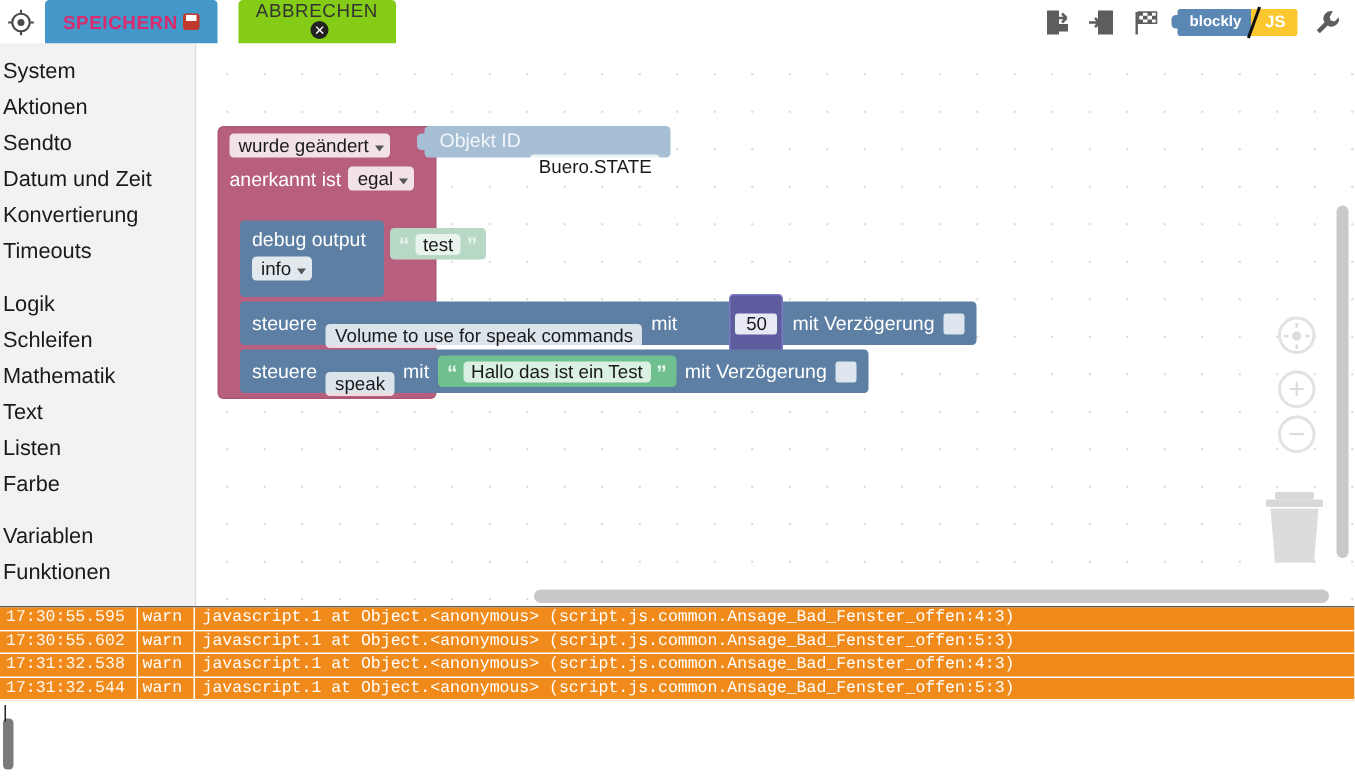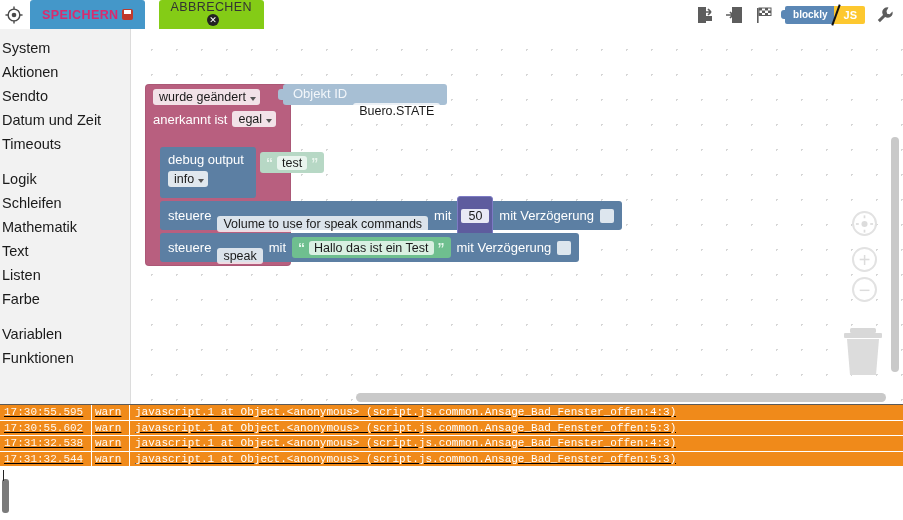--- a/index.html
+++ b/index.html
@@ -167,21 +167,21 @@
     background: #5c7fa3; border-radius: 3px; height: 29px;
     display:flex; align-items:center; gap:6px; padding: 0 8px;
     position: absolute; font-size: 13px; color:#fff;
   }
   .checkbox-ui {
     width: 14px; height: 14px; background:#dde6ee; border-radius: 2px;
     display:inline-block;
   }
   .num-block {
     background:#5e5c9e; border:1px solid #7d7bc4; border-radius:3px;
-    padding:12px 3px; display:flex; align-items:center;
+    padding:12px 3px; display:flex; align-items:center;margin-left:29px;
   }
   .num-val { background:#e9e9f5; color:#1a1a1a; border-radius:2px; padding:0 7px; font-size:12.5px; }
 
   
   .zoomctl { position:absolute; right: 26px; }
   .zc-circle {
     width:25px; height:25px; border:2px solid #e2e2e2; border-radius:50%;
     display:flex; align-items:center; justify-content:center; cursor:pointer;
   }
   .zc-sign { color:#dcdcdc; font-size:20px; line-height:18px; font-weight:300;}
@@ -196,21 +196,21 @@
     background:#c9c9c9; border-radius:5px;
   }
   .vscroll {
     position:absolute; right: 4px; top: 108px; width: 8px; height: 235px;
     background:#c9c9c9; border-radius:5px;
   }
 
   
   .logpanel {
     position:absolute; left:0; top:404px; width:903px; height:116px;
-    background:#ffffff; border-top:1px solid #5a5a5a;text-decoration:underline;
+    background:#ffffff; border-top:1px solid #5a5a5a;
   }
   .logrow {
     display:flex; align-items:center; height:15.5px;
     background:#f08a1a; font-family:"Liberation Mono", monospace; font-size:11px;
     color:#ffffff; border-bottom:1px solid #ffffff;
   }
   .log-time { width:92px; padding-left:4px; color:#fff7ee; border-right:1px solid #fff; height:100%; line-height:15.5px;}
   .log-sev  { width:38px; padding-left:3px; border-right:1px solid #fff; height:100%; line-height:15.5px;}
   .log-msg  { padding-left:5px; height:100%; line-height:15.5px; white-space:nowrap; overflow:hidden;}
   .log-vscroll {
@@ -285,20 +285,21 @@
       </span>
     </div>
   </div>
 
   <div class="sidebar">
     <div>
       <div class="side-item">System</div>
       <div class="side-item">Aktionen</div>
       <div class="side-item">Sendto</div>
       <div class="side-item">Datum und Zeit</div>
+      <div class="side-item">Konvertierung</div>
       <div class="side-item">Timeouts</div>
     </div>
     <div class="side-gap"></div>
     <div>
       <div class="side-item">Logik</div>
       <div class="side-item">Schleifen</div>
       <div class="side-item">Mathematik</div>
       <div class="side-item">Text</div>
       <div class="side-item">Listen</div>
       <div class="side-item">Farbe</div>

